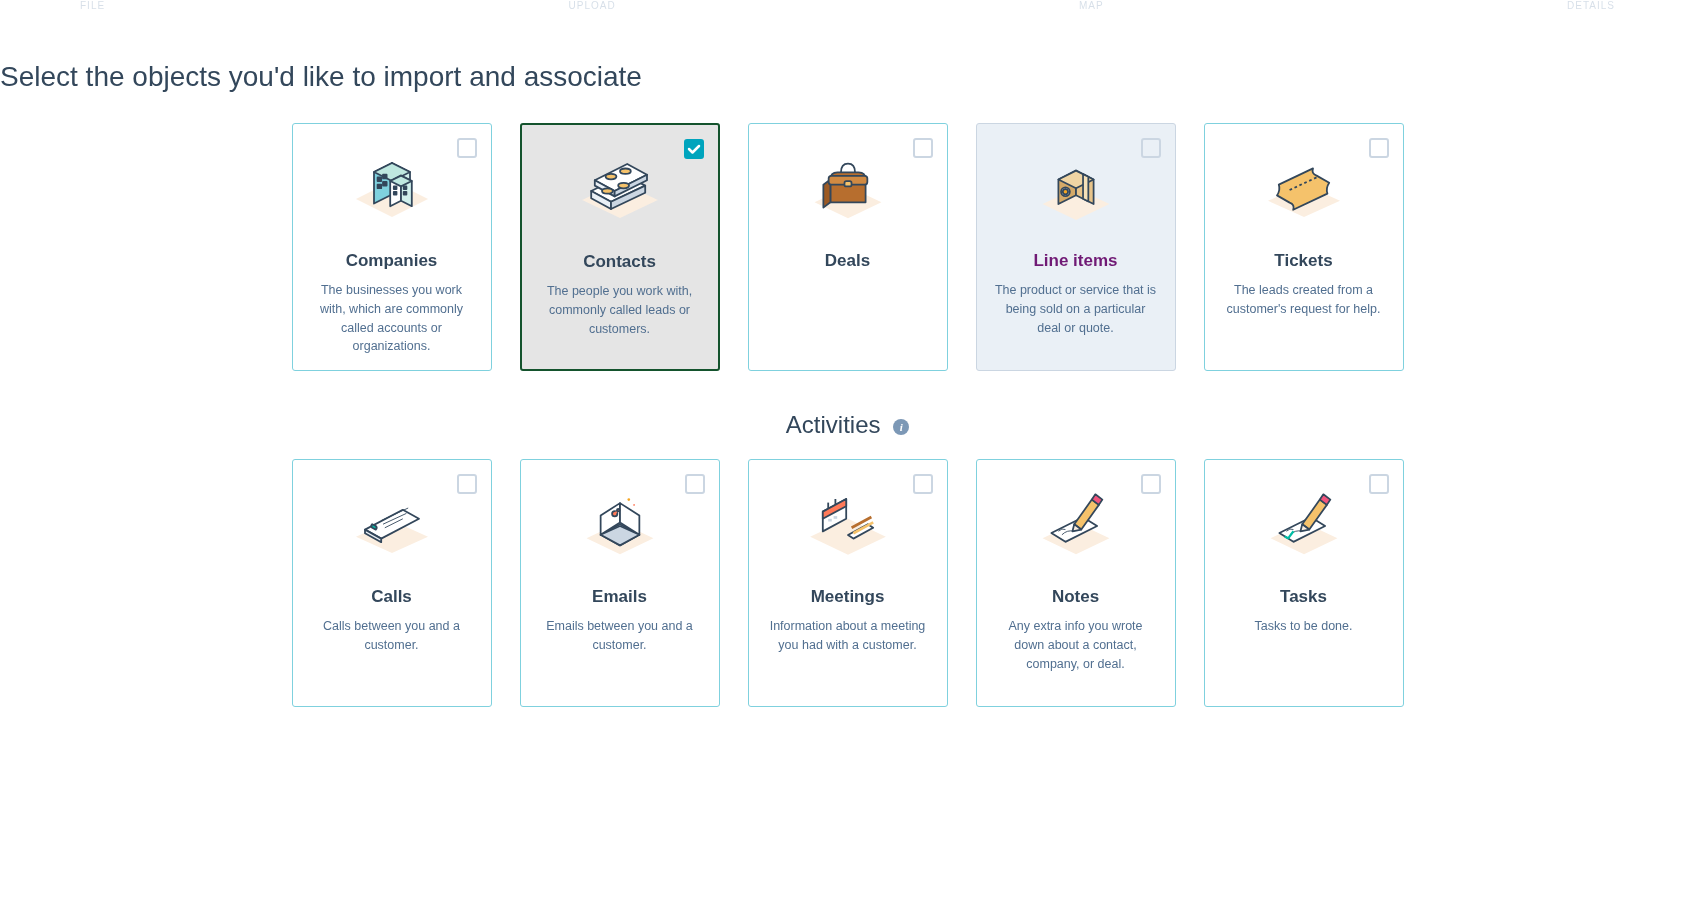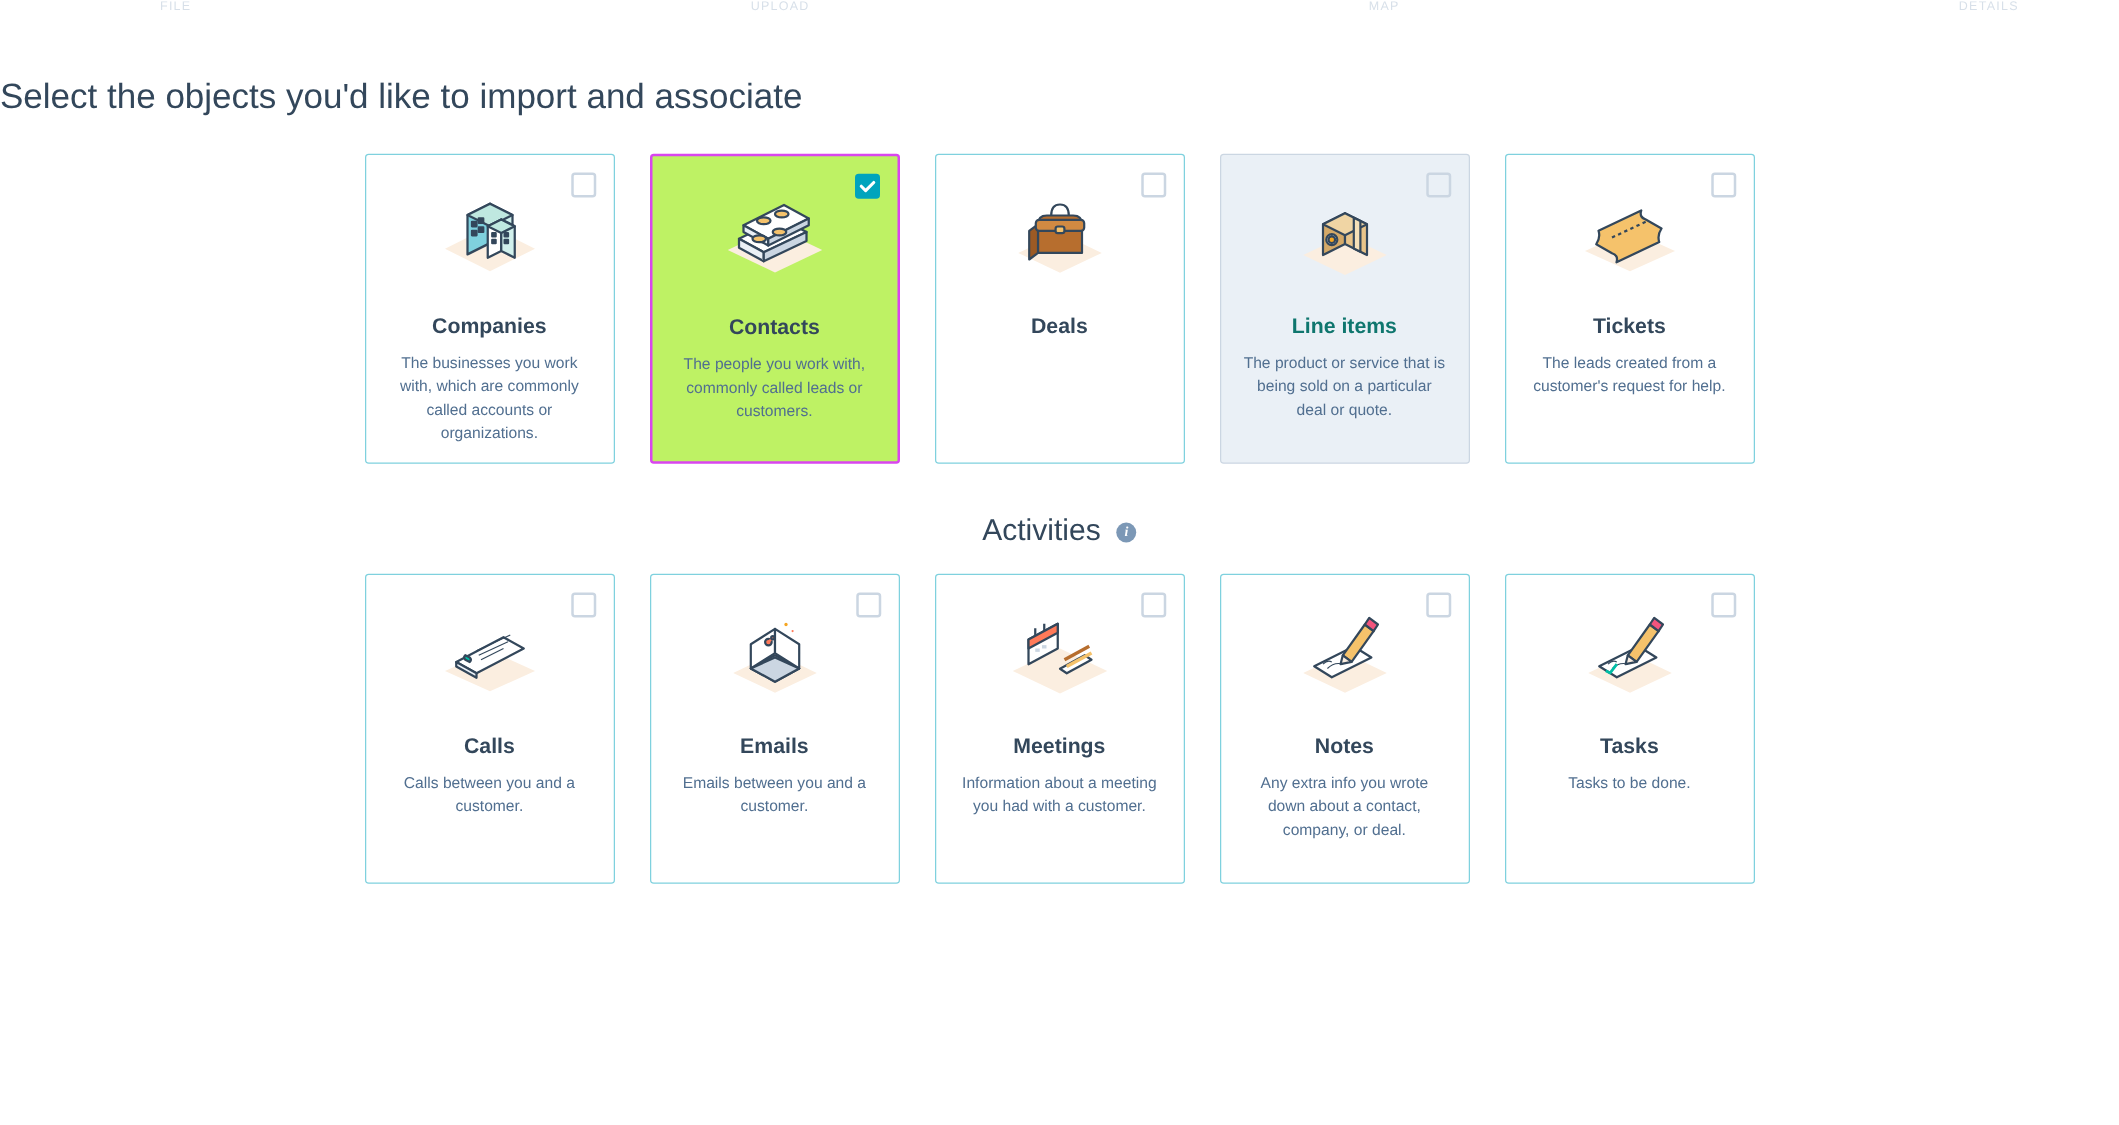--- a/index.html
+++ b/index.html
@@ -1,26 +1,26 @@
 <!DOCTYPE html>
 <html><head>
 <meta charset="utf-8">
 <style>
 * { box-sizing: border-box; margin: 0; padding: 0; }
 body { font-family: -apple-system, BlinkMacSystemFont, "Segoe UI", Helvetica, Arial, sans-serif; background: #fff; color: #33475b; width: 1695px; }
-.steps { display: flex; justify-content: space-between; padding: 0 80px; font-size: 10px; letter-spacing: 1px; color: #7c98b6; margin-bottom: 50px; margin-left: 48px; }
+.steps { display: flex; justify-content: space-between; padding: 0 80px; font-size: 10px; letter-spacing: 1px; color: #7c98b6; margin-bottom: 50px; }
 .steps span { opacity: 0.3; }
 .page-title { font-size: 28px; font-weight: 400; color: #33475b; margin-bottom: 30px; }
 .section-title { text-align: center; font-size: 24px; font-weight: 400; color: #33475b; margin: 40px 0 20px; }
 .section-title .info { display: inline-flex; align-items: center; justify-content: center; width: 16px; height: 16px; border-radius: 50%; background: #7c98b6; color: white; font-size: 11px; font-weight: bold; font-style: italic; margin-left: 6px; vertical-align: middle; font-family: Georgia, serif; }
 .card-row { display: flex; justify-content: center; gap: 28px; margin-bottom: 12px; }
 .card { position: relative; width: 200px; height: 248px; border: 1px solid #7fd1de; border-radius: 3px; padding: 18px 16px 16px; text-align: center; background: #fff; cursor: pointer; }
-.card.selected { background: #bef264; border: 2px solid #d946ef; }
+.card.selected { background: #e5e5e5; border: 2px solid #14532d; }
 .card.disabled { background: #eaf0f6; border-color: #cbd6e2; cursor: default; }
-.card.disabled .card-title { color: #0f766e; }
+.card.disabled .card-title { color: #701a75; }
 .checkbox { position: absolute; top: 14px; right: 14px; width: 20px; height: 20px; border: 2px solid #cbd6e2; border-radius: 3px; background: #fff; display: flex; align-items: center; justify-content: center; }
 .card.selected .checkbox { background: #00a4bd; border-color: #00a4bd; }
 .card.disabled .checkbox { background: #eaf0f6; }
 .checkbox svg { display: none; }
 .card.selected .checkbox svg { display: block; }
 .card-icon { width: 100px; height: 95px; margin: 0 auto 14px; display: flex; align-items: center; justify-content: center; }
 .card-title { font-size: 17px; font-weight: 600; color: #33475b; margin-bottom: 10px; }
 .card-desc { font-size: 12.5px; line-height: 1.5; color: #516f90; }
 
 .iso-base { fill: #fbeee0; }

